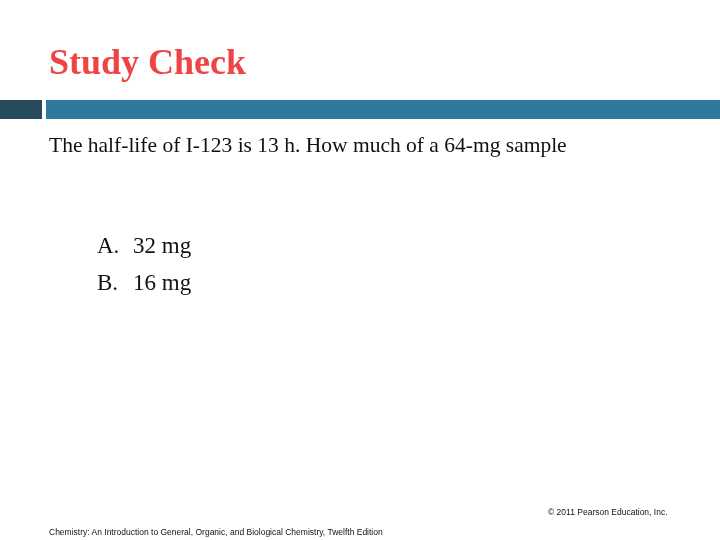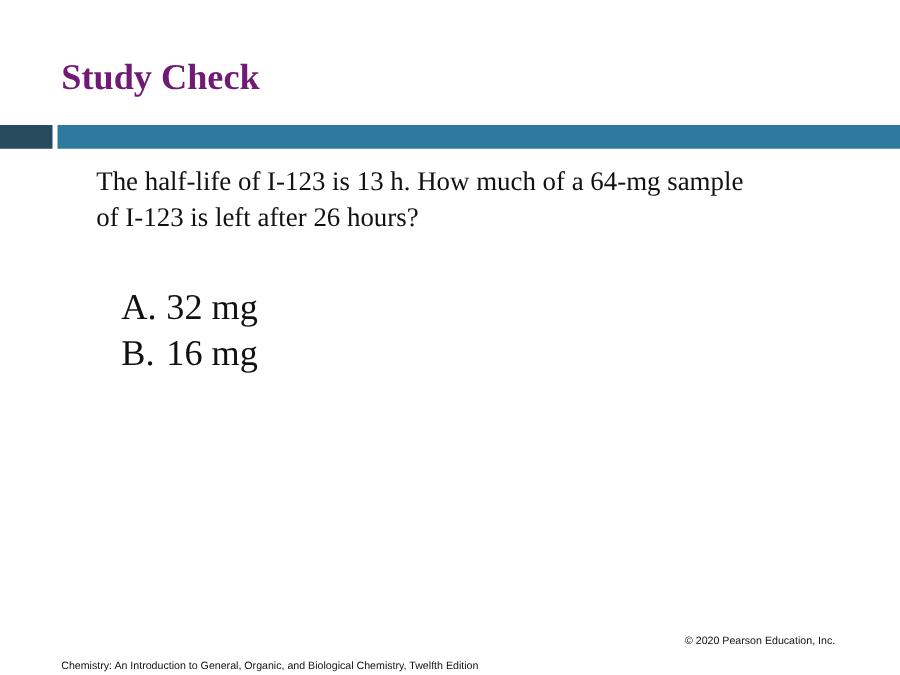--- a/index.html
+++ b/index.html
@@ -13,22 +13,22 @@
       position: relative;
       overflow: hidden;
       font-family: "Liberation Serif", serif;
     }
     .title {
       position: absolute;
       left: 49px;
       top: 38px;
       font-family: "Liberation Serif", serif;
       font-weight: bold;
-      font-size: 29px;
-      color: #701a75;
+      font-size: 36px;
+      color: #ef4444;
       line-height: 48px;
       white-space: nowrap;
     }
     .bar-dark {
       position: absolute;
       left: 0;
       top: 100px;
       width: 42px;
       height: 19px;
       background: #274a5c;
@@ -36,36 +36,36 @@
     .bar-accent {
       position: absolute;
       left: 46px;
       top: 100px;
       width: 674px;
       height: 19px;
       background: #2e7a9e;
     }
     .question {
       position: absolute;
-      left: 77px;
+      left: 49px;
       top: 131px;
       width: 620px;
       font-size: 21.5px;
       line-height: 29px;
       color: #111111;
     }
     .question p {
       margin: 0;
       white-space: nowrap;
     }
     .options {
       position: absolute;
       left: 97px;
       top: 232px;
-      font-size: 29px;
+      font-size: 23px;
       color: #111111;
     }
     .option {
       height: 37px;
       line-height: 28px;
       white-space: nowrap;
     }
     .option-letter {
       display: inline-block;
       width: 36px;
@@ -94,27 +94,26 @@
 <body>
 
 <div>
   <div class="title">Study Check</div>
 
   <div class="bar-dark"></div>
   <div class="bar-accent"></div>
 
   <div class="question">
     <p>The half-life of I-123 is 13 h. How much of a 64-mg sample</p>
-    <p>of I-123 is left after 26 hours?</p>
   </div>
 
   <div class="options">
     <div class="option">
       <span class="option-letter">A.</span><span>32 mg</span>
     </div>
     <div class="option">
       <span class="option-letter">B.</span><span>16 mg</span>
     </div>
   </div>
 
   <div class="footer-left">Chemistry: An Introduction to General, Organic, and Biological Chemistry, Twelfth Edition</div>
-  <div class="footer-right">© 2020 Pearson Education, Inc.</div>
+  <div class="footer-right">© 2011 Pearson Education, Inc.</div>
 </div>
 
 </body></html>

